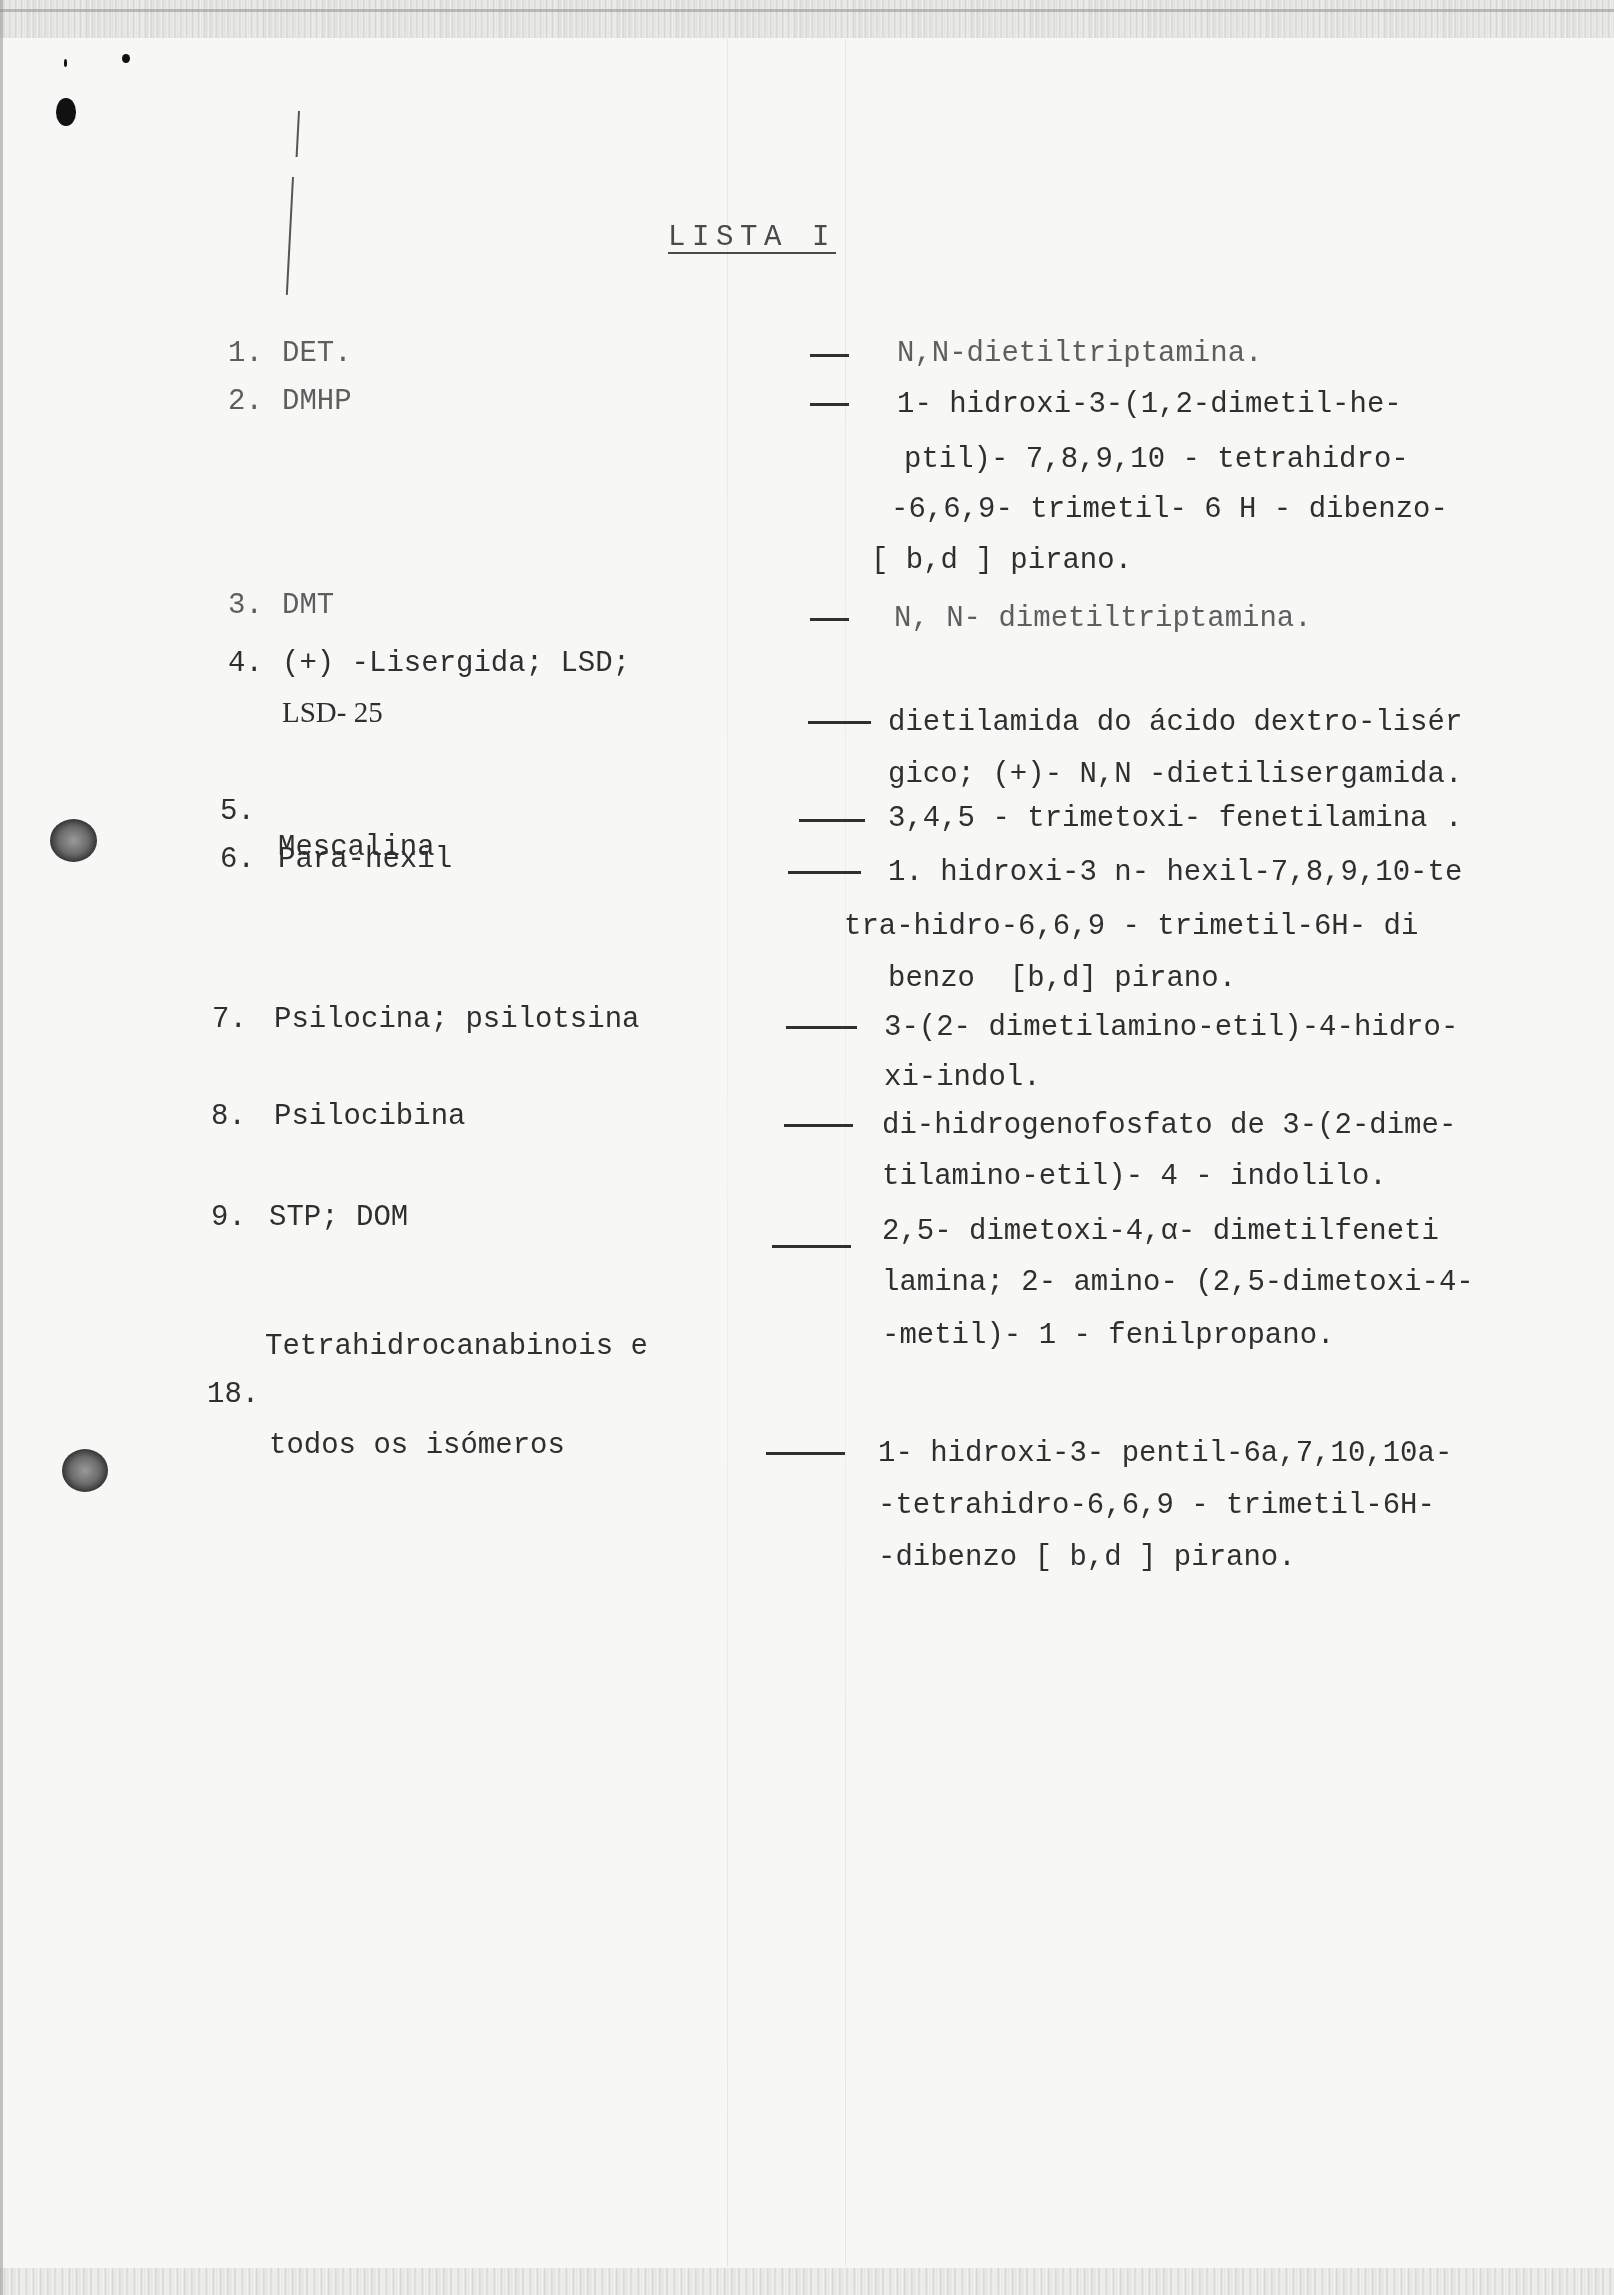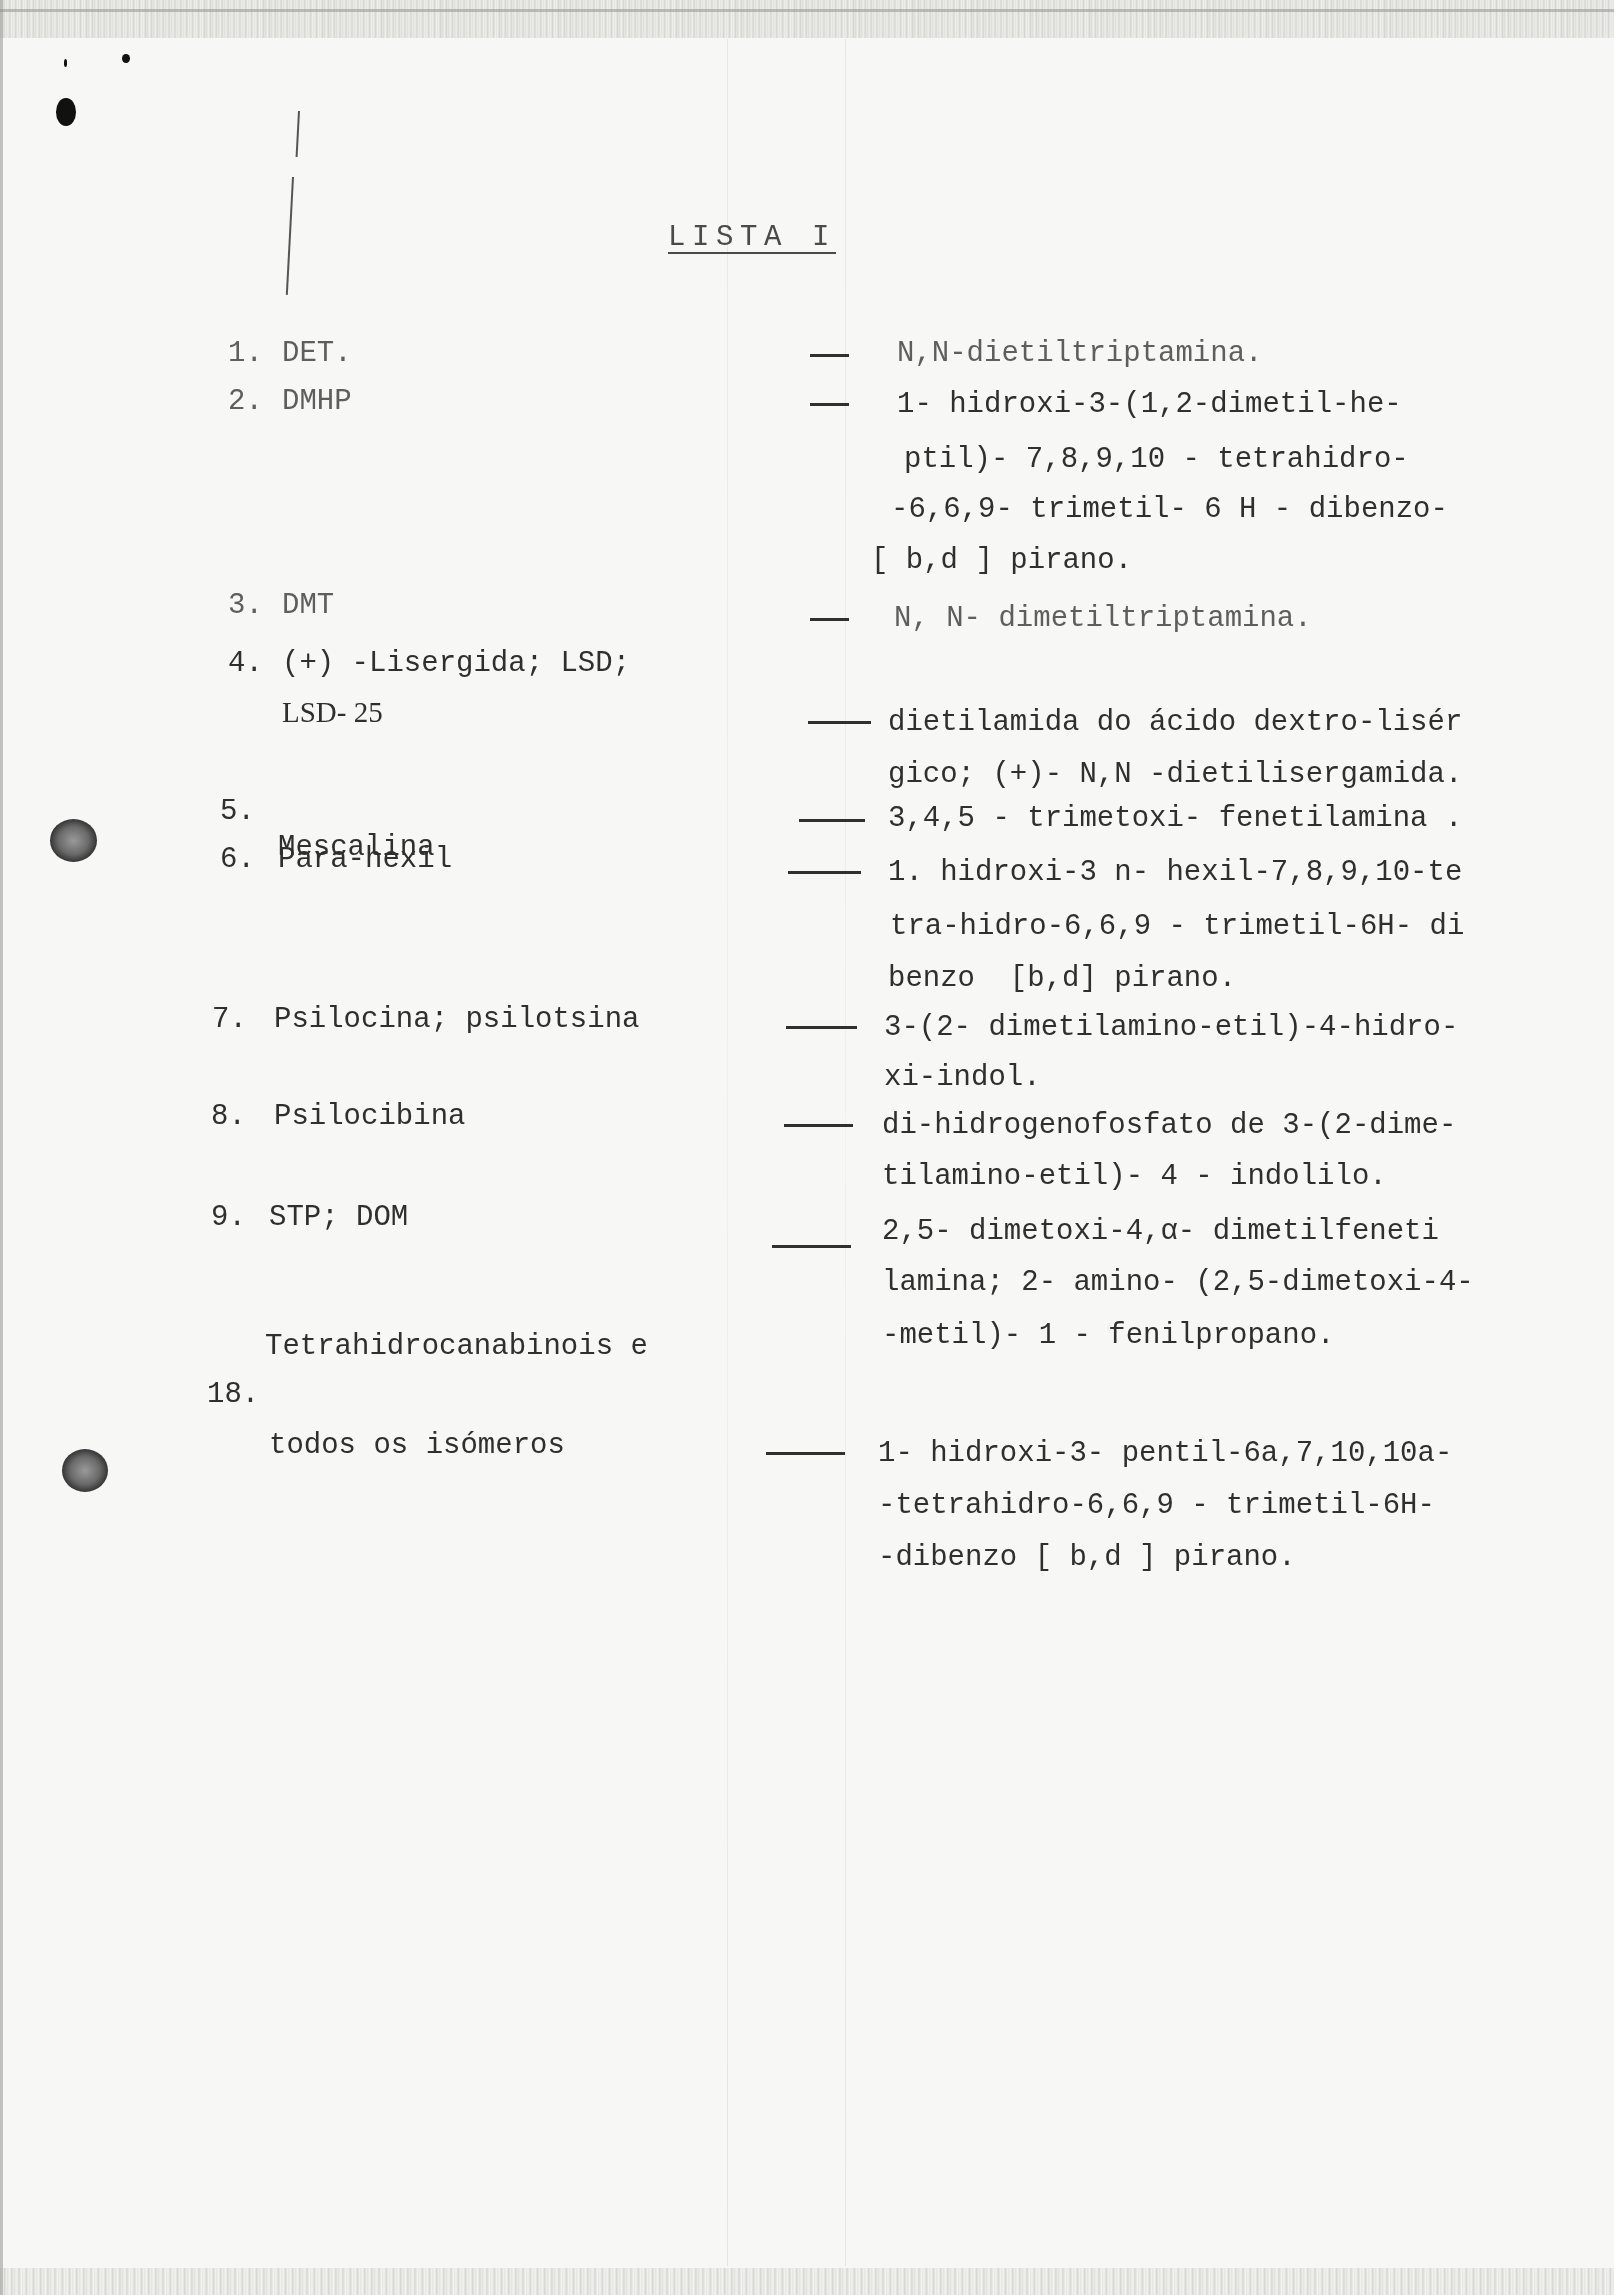--- a/index.html
+++ b/index.html
@@ -140,21 +140,21 @@
 
 <div class="line" style="left:220px; top:797px;">5.</div>
 <div class="line" style="left:278px; top:797px;margin-top:36px;">Mescalina</div>
 <div class="dash" style="left:799px; top:819px; width:66px;"></div>
 <div class="line" style="left:888px; top:804px;">3,4,5 - trimetoxi- fenetilamina .</div>
 
 <div class="line" style="left:220px; top:845px;">6.</div>
 <div class="line" style="left:278px; top:845px;">Para-hexil</div>
 <div class="dash" style="left:788px; top:871px; width:73px;"></div>
 <div class="line" style="left:888px; top:858px;">1. hidroxi-3 n- hexil-7,8,9,10-te</div>
-<div class="line" style="left:890px; top:912px;font-family:Liberation Mono, monospace;">tra-hidro-6,6,9 - trimetil-6H- di</div>
+<div class="line" style="left:844px; top:912px;font-family:Liberation Mono, monospace;">tra-hidro-6,6,9 - trimetil-6H- di</div>
 <div class="line" style="left:888px; top:964px;">benzo  [b,d] pirano.</div>
 
 <div class="line" style="left:212px; top:1005px;">7.</div>
 <div class="line" style="left:274px; top:1005px;">Psilocina; psilotsina</div>
 <div class="dash" style="left:786px; top:1026px; width:71px;"></div>
 <div class="line" style="left:884px; top:1013px;">3-(2- dimetilamino-etil)-4-hidro-</div>
 <div class="line" style="left:884px; top:1063px;">xi-indol.</div>
 
 <div class="line" style="left:211px; top:1102px;">8.</div>
 <div class="line" style="left:274px; top:1102px;">Psilocibina</div>

